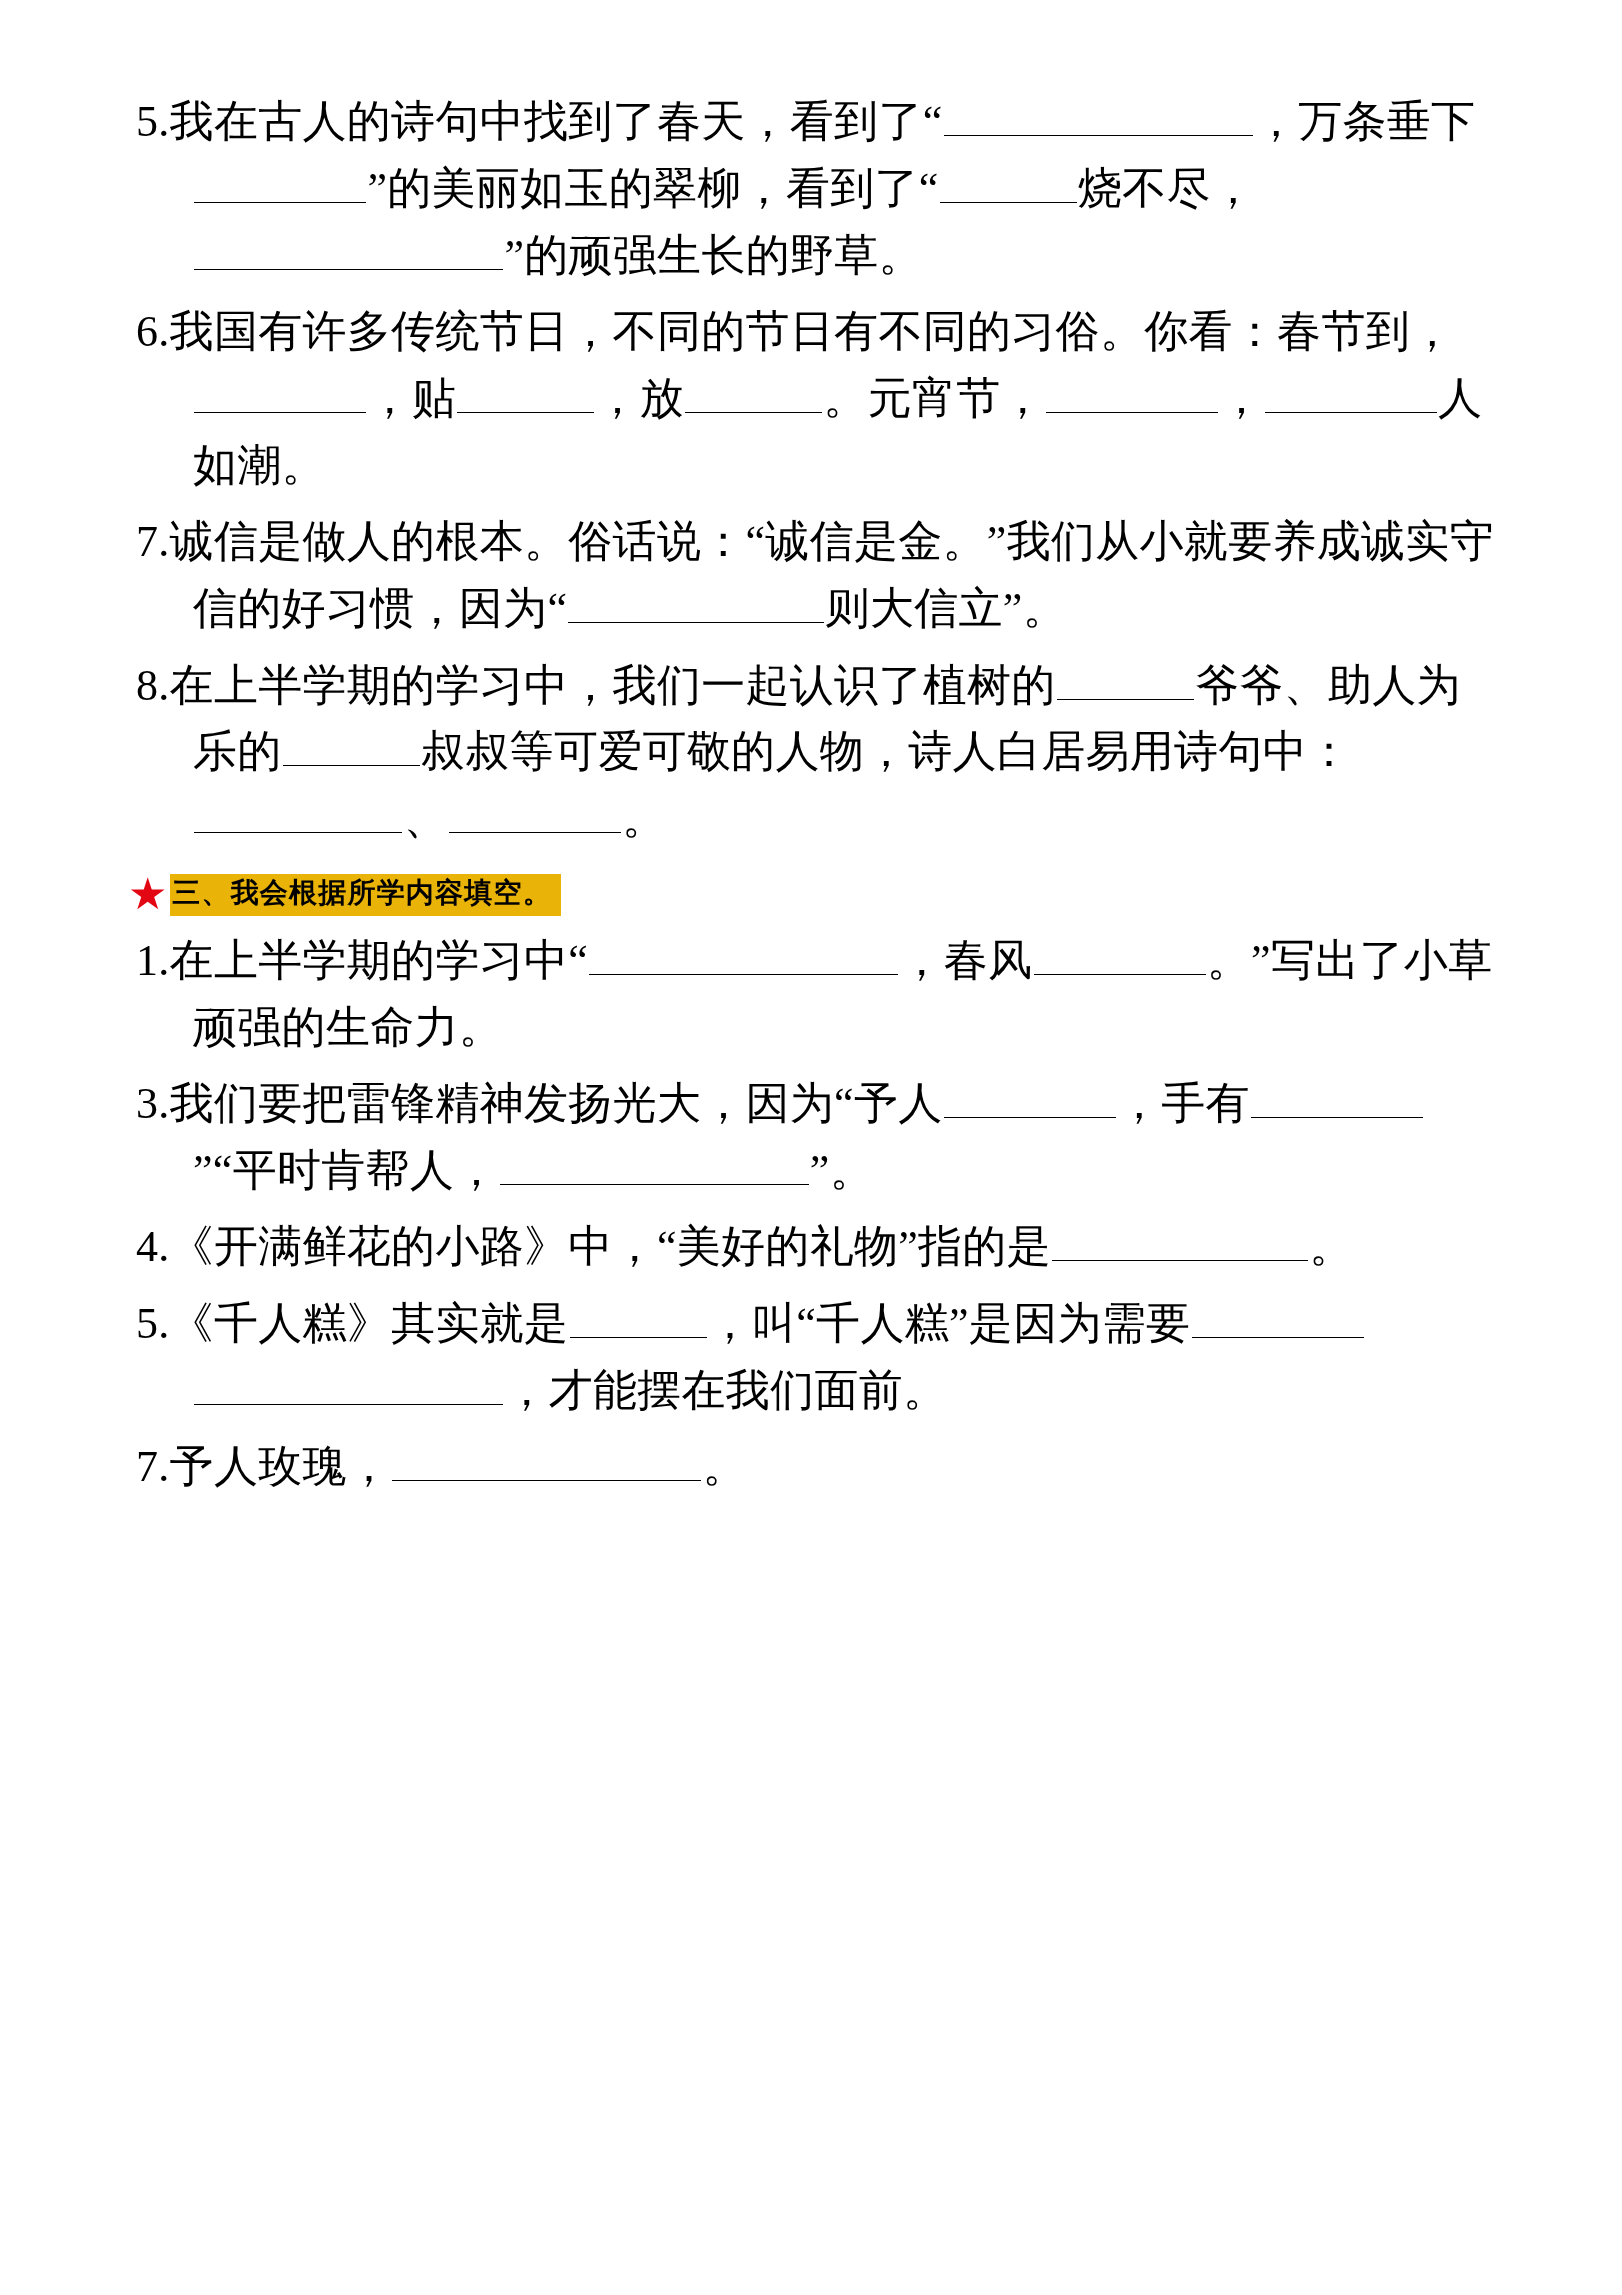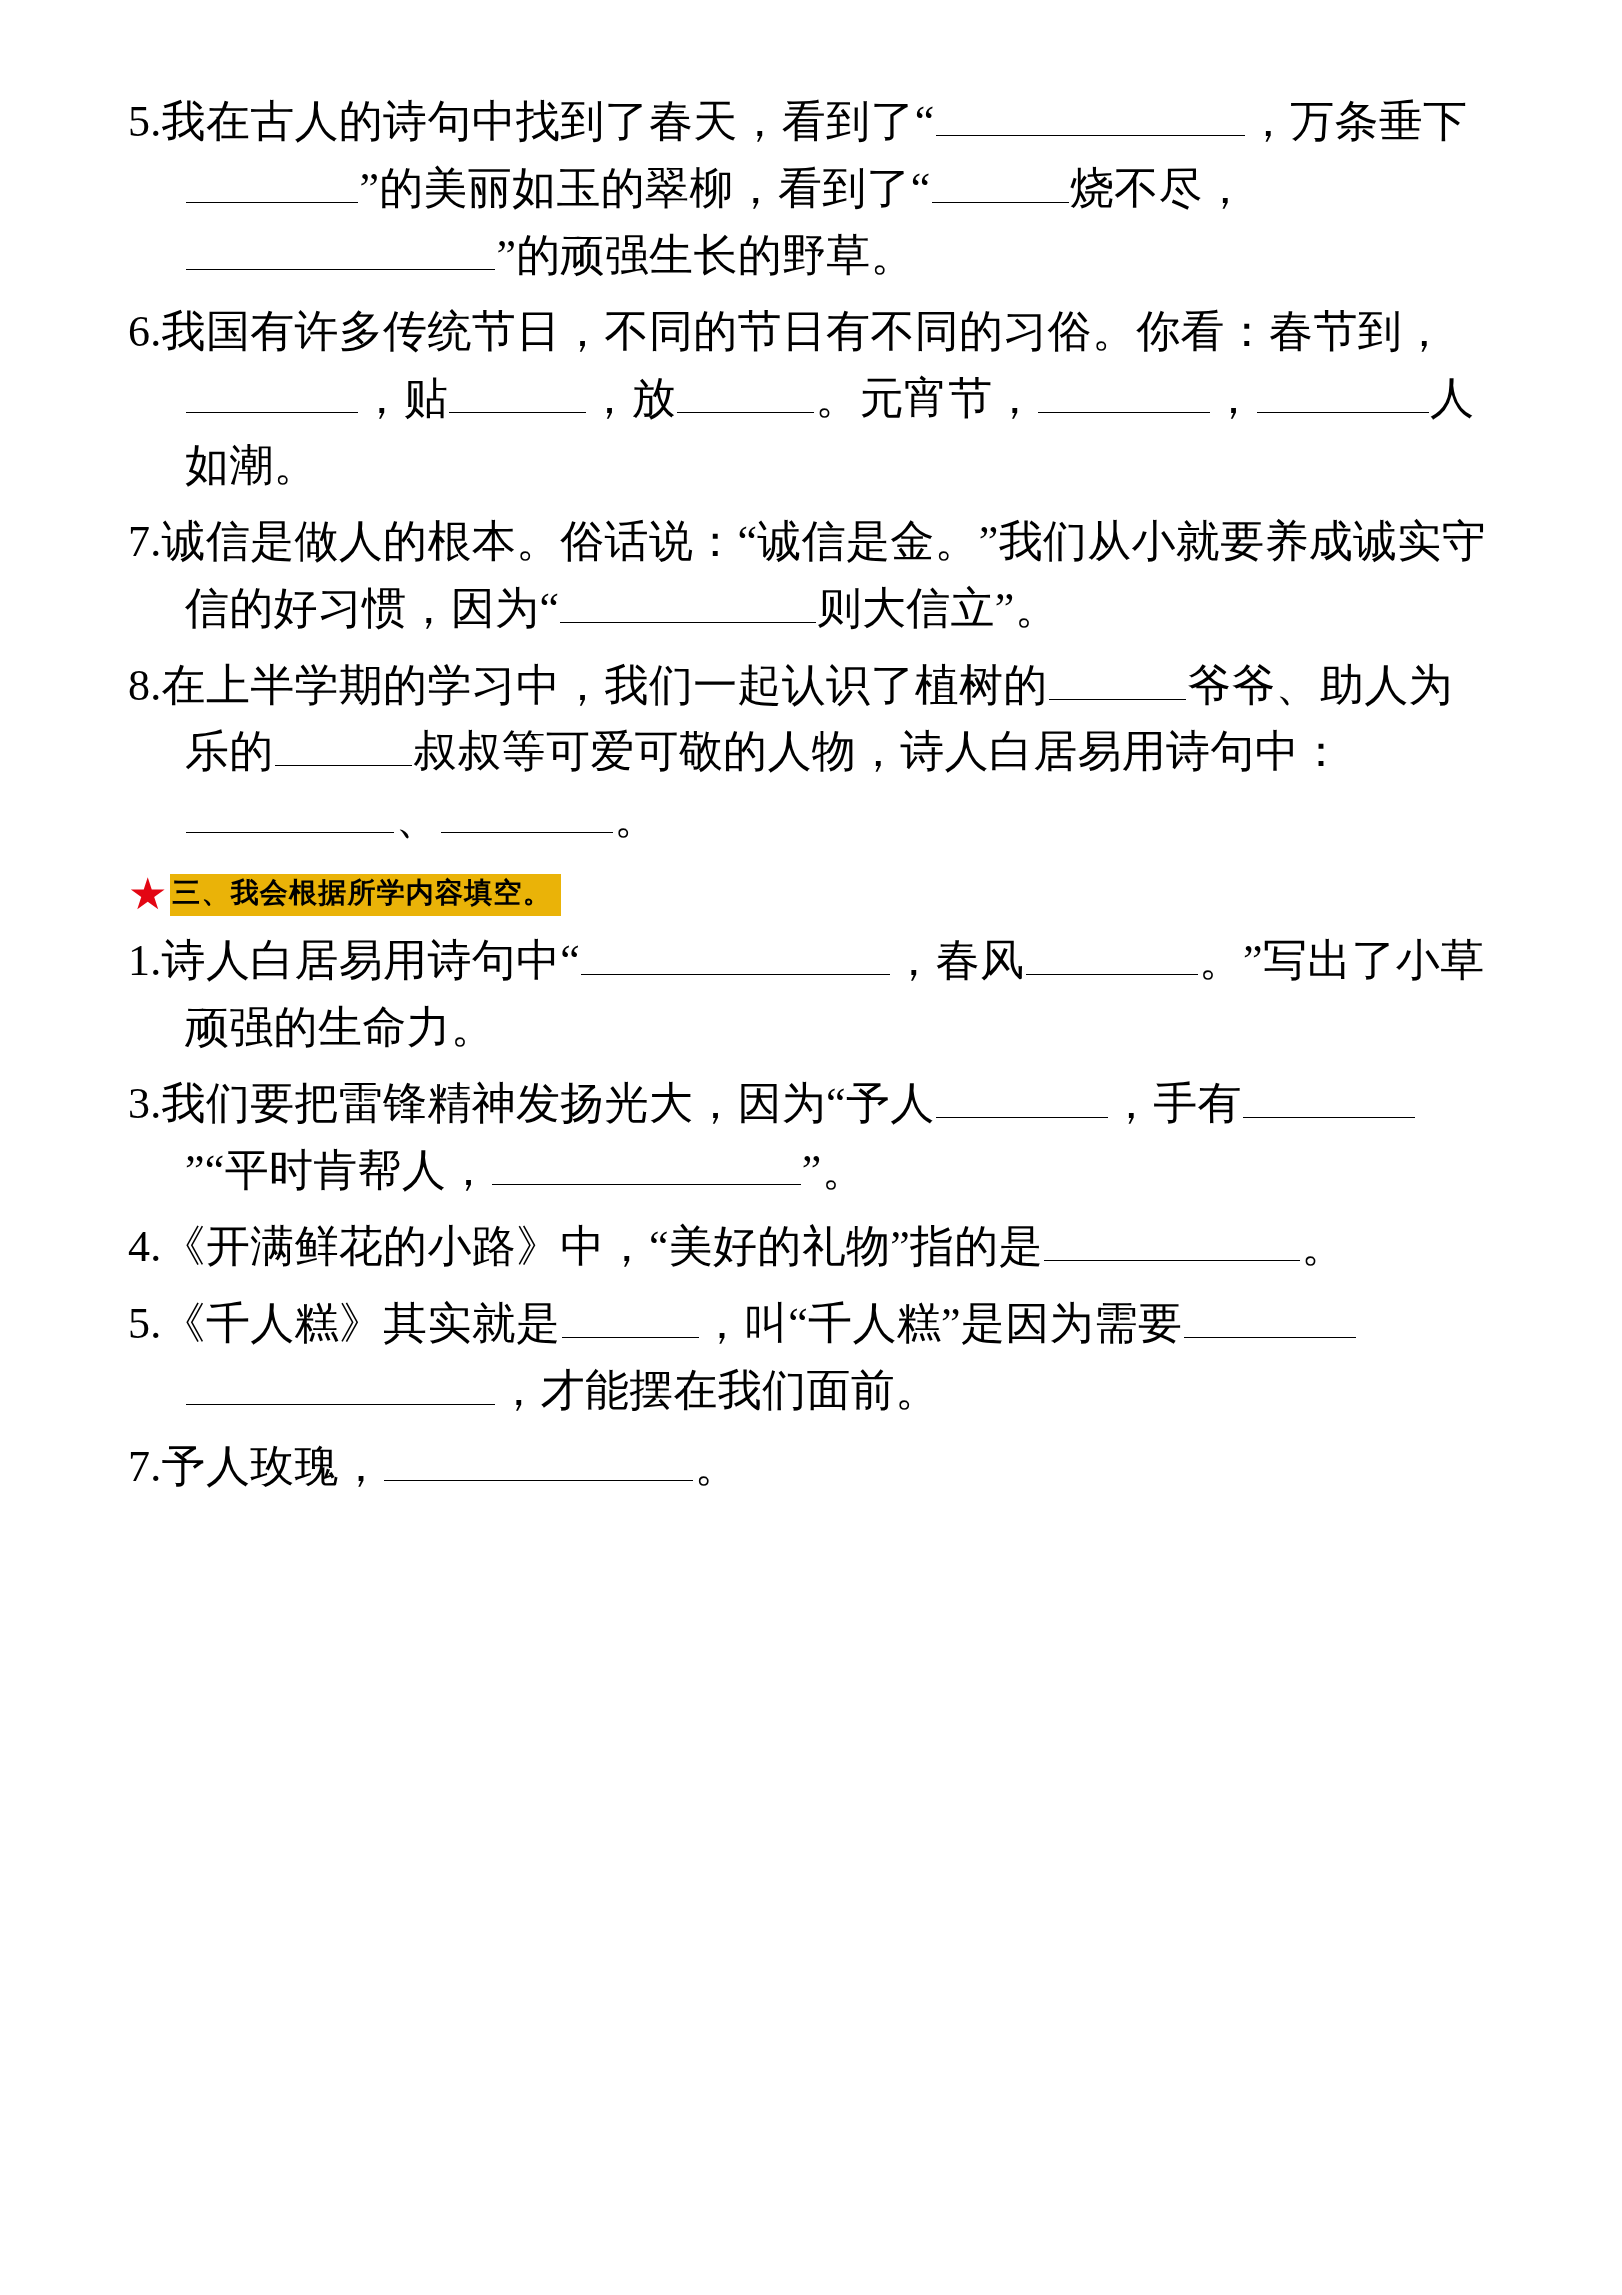--- a/index.html
+++ b/index.html
@@ -29,20 +29,21 @@
     letter-spacing: 0.3px;
     margin: 0 0 3.6px 0;
     text-indent: 0;
     padding-left: 57px;
   }
   .qline .num {
     margin-left: -57px;
   }
   .q {
     margin-bottom: 9.5px;
+    margin-left: 8px;
   }
   .blank {
     display: inline-block;
     border-bottom: 1.8px solid #000;
     vertical-align: baseline;
     height: 0.95em;
     margin: 0 1.2px;
   }
   .b-md { width: 137px; }
   .b-lg { width: 172px; }
@@ -93,21 +94,21 @@
       <p class="qline q"><span class="num">7.</span><span>诚信是做人的根本。俗话说：“诚信是金。”我们从小就要养成诚实守信的好习惯，因为“</span><span class="blank b-xxl"></span><span>则大信立”。</span></p>
       <p class="qline q"><span class="num">8.</span><span>在上半学期的学习中，我们一起认识了植树的</span><span class="blank b-md"></span><span>爷爷、助人为乐的</span><span class="blank b-md"></span><span>叔叔等可爱可敬的人物，诗人白居易用诗句中：</span><span class="blank b-xl"></span><span>、</span><span class="blank b-lg"></span><span>。</span></p>
     </div>
 
   <div class="section-head">
     <span class="star">★</span>
     <span class="section-title">三、我会根据所学内容填空。</span>
   </div>
 
   <div id="part3">
-      <p class="qline q"><span class="num">1.</span><span>诗人白居易用诗句中“</span><span class="blank b-huge"></span><span>，春风</span><span class="blank b-lg"></span><span>。”写出了小草顽强的生命力。</span></p>
+      <p class="qline q"><span class="num">1.</span><span>在上半学期的学习中“</span><span class="blank b-huge"></span><span>，春风</span><span class="blank b-lg"></span><span>。”写出了小草顽强的生命力。</span></p>
       <p class="qline q"><span class="num">3.</span><span>我们要把雷锋精神发扬光大，因为“予人</span><span class="blank b-lg"></span><span>，手有</span><span class="blank b-lg"></span><span>”“平时肯帮人，</span><span class="blank b-huge"></span><span>”。</span></p>
       <p class="qline q"><span class="num">4.</span><span>《开满鲜花的小路》中，“美好的礼物”指的是</span><span class="blank b-xxl"></span><span>。</span></p>
       <p class="qline q"><span class="num">5.</span><span>《千人糕》其实就是</span><span class="blank b-md"></span><span>，叫“千人糕”是因为需要</span><span class="blank b-lg"></span><span class="blank b-huge"></span><span>，才能摆在我们面前。</span></p>
       <p class="qline q"><span class="num">7.</span><span>予人玫瑰，</span><span class="blank b-huge"></span><span>。</span></p>
     </div>
 
 </div>
 
 
 </body></html>

